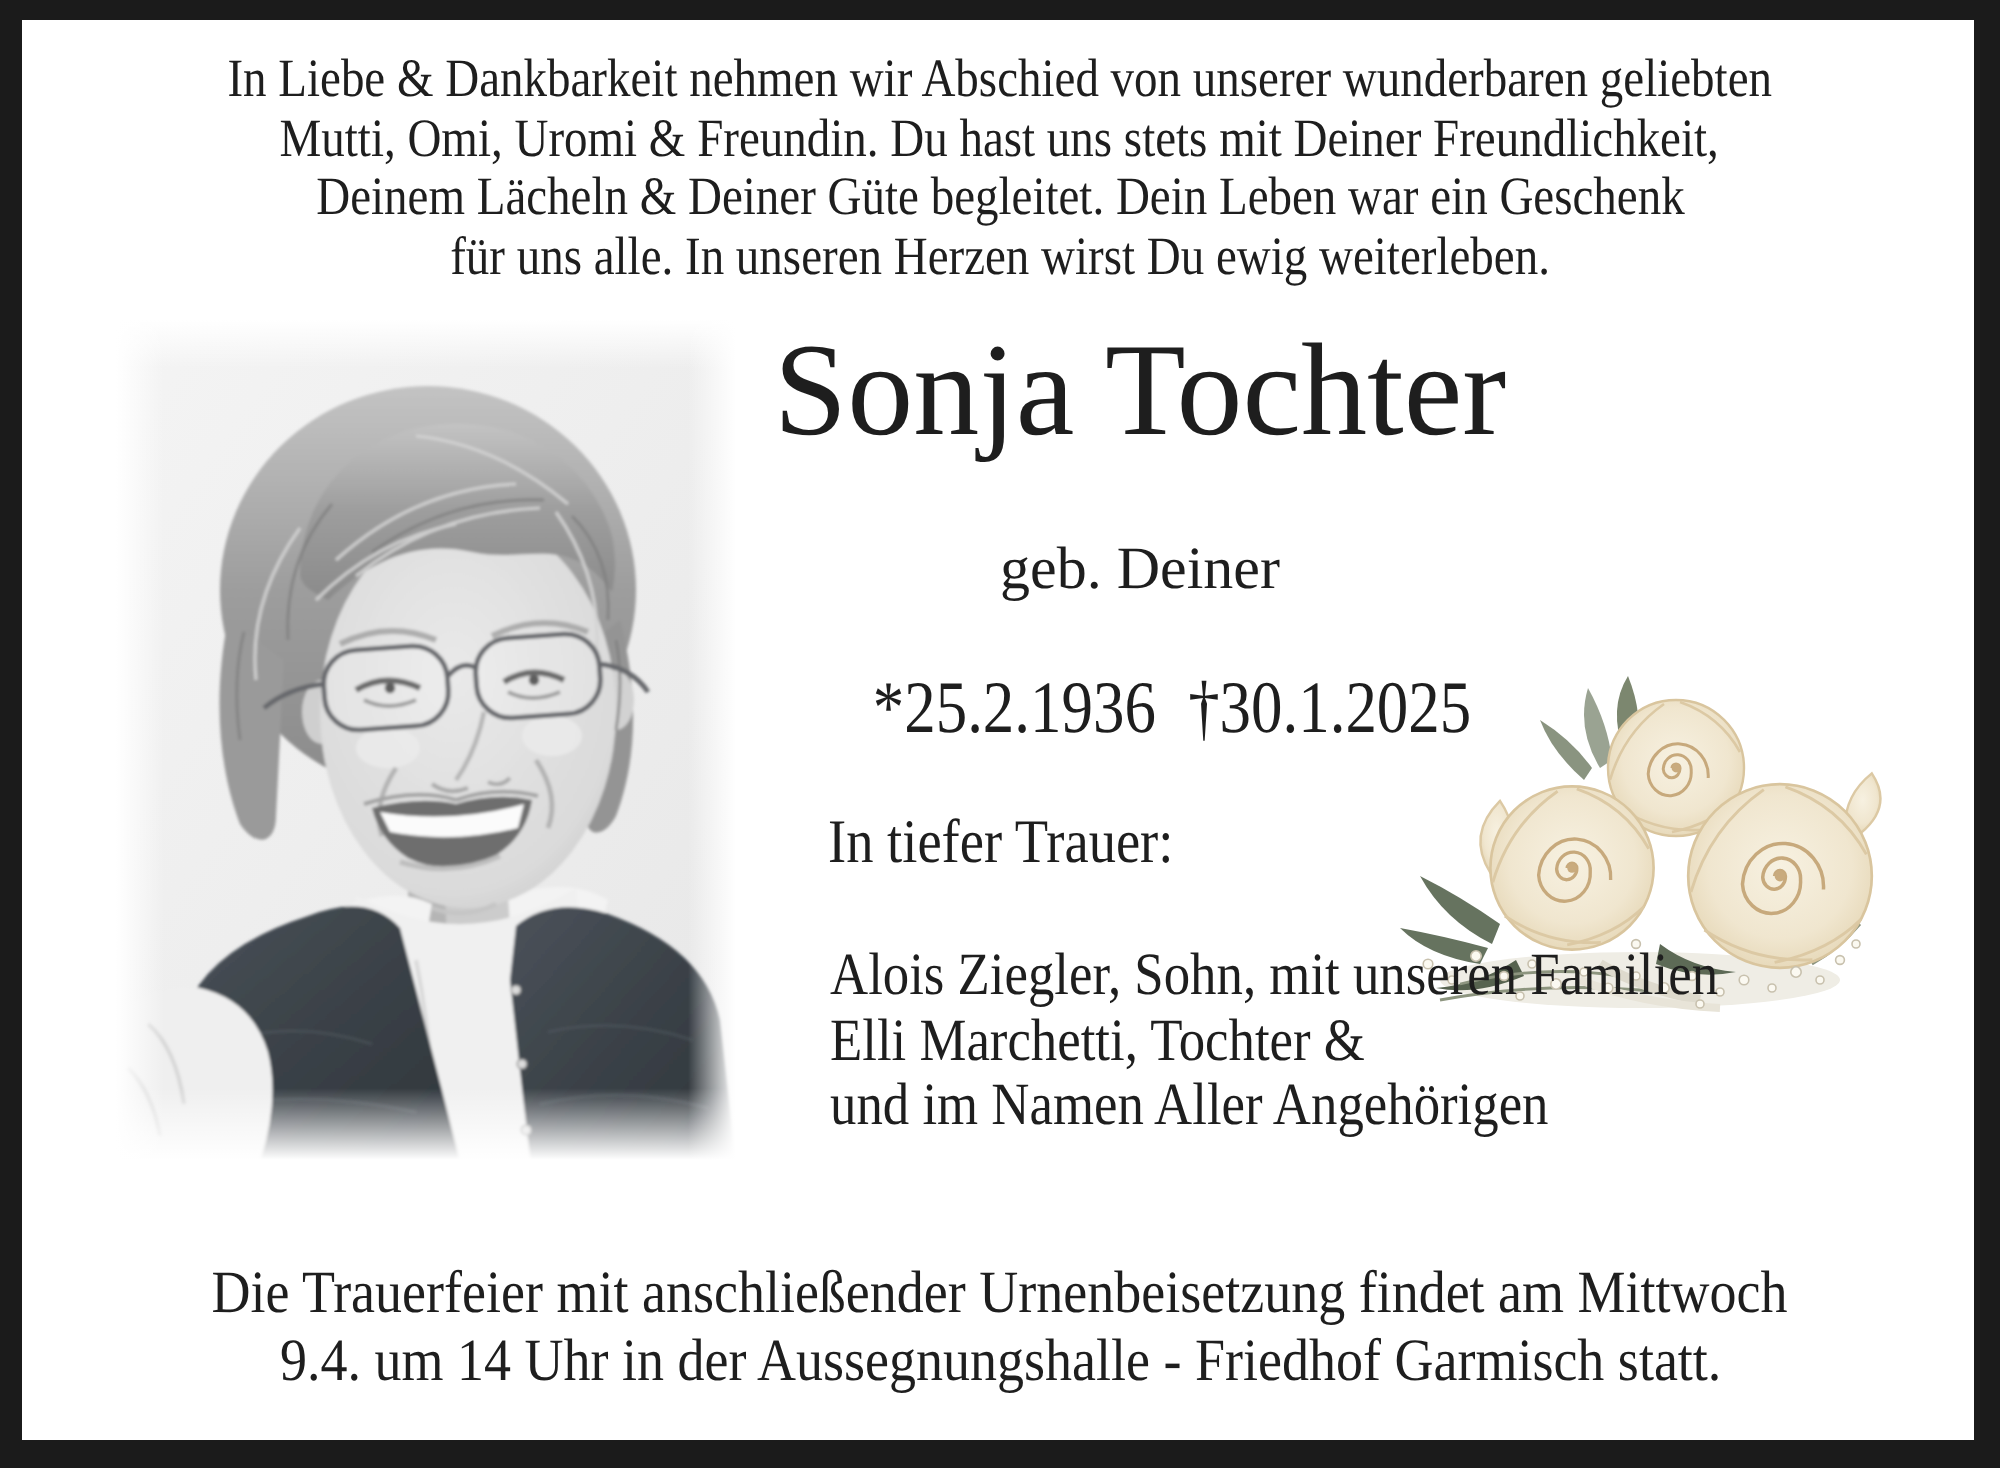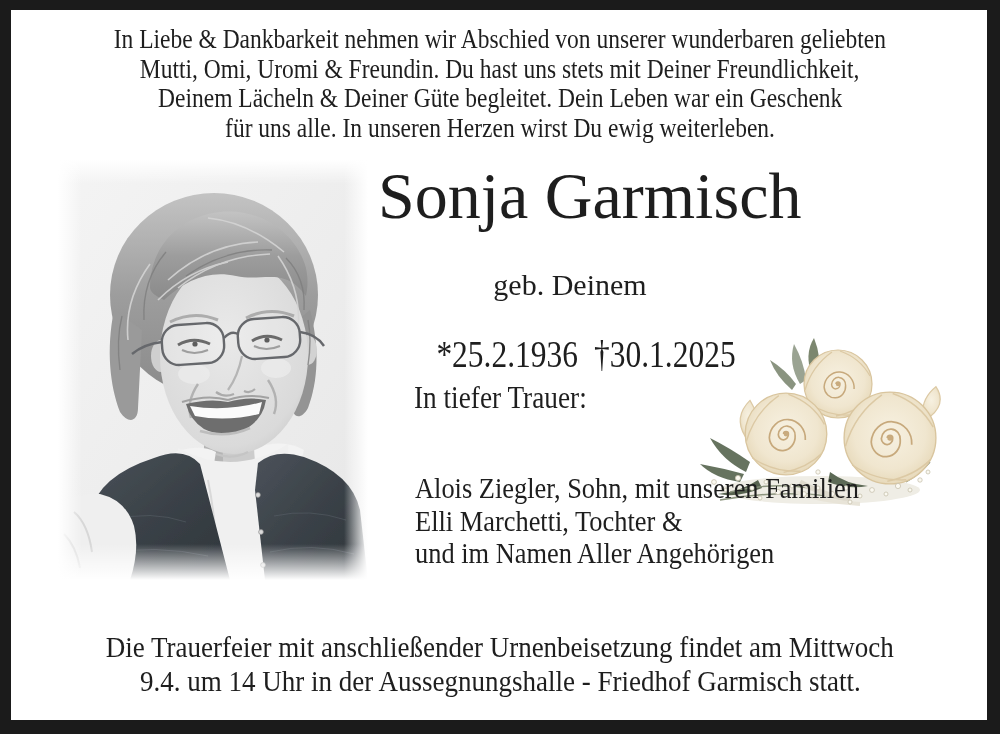--- a/index.html
+++ b/index.html
@@ -15,21 +15,21 @@
   .sq{display:inline-block;white-space:nowrap;}
   .c87{transform:scaleX(0.87);}
   .c85{transform:scaleX(0.85);}
   .c88L{transform:scaleX(0.88);transform-origin:0 50%;}
   .c90{transform:scaleX(0.90);}
   .intro{position:absolute;left:0;right:0;top:25px;text-align:center;font-size:27px;line-height:29.5px;z-index:5;}
   .name-block{position:absolute;left:378px;top:163px;width:384px;text-align:center;font-size:66px;line-height:1;z-index:5;}
   .maiden-block{position:absolute;left:378px;top:268px;width:384px;text-align:center;font-size:30px;z-index:5;}
   .dates-block{position:absolute;left:378px;top:333px;width:384px;text-align:right;font-size:37px;z-index:6;}
   .dategap{display:inline-block;width:19px;}
-  .trauer-block{position:absolute;left:414px;top:380px;font-size:31px;z-index:6;}
+  .trauer-block{position:absolute;left:414px;top:403px;font-size:31px;z-index:6;}
   .mourners-block{position:absolute;left:415px;top:472px;font-size:30px;line-height:32.5px;z-index:6;}
   .funeral-block{position:absolute;left:0;right:0;top:630px;text-align:center;font-size:30px;line-height:33.5px;z-index:5;text-decoration:underline;}
   .photo{position:absolute;left:58px;top:160px;width:310px;height:420px;z-index:1;}
   .roses{position:absolute;left:700px;top:332px;width:245px;height:180px;z-index:1;}
 </style>
 </head>
 <body>
 
 <div class="page">
   <div class="frame"></div>
@@ -176,22 +176,22 @@
         <path d="M158,294 Q174,300 190,292" stroke="#c5c5c5" stroke-width="2.2" fill="none"></path>
       </g>
 
       <rect x="0" y="0" width="310" height="24" fill="url(#fadeT)"></rect>
       <rect x="0" y="384" width="310" height="36" fill="url(#fadeB)"></rect>
       <rect x="0" y="0" width="24" height="420" fill="url(#fadeL)"></rect>
       <rect x="286" y="0" width="24" height="420" fill="url(#fadeR)"></rect>
     </svg>
   </div>
 
-  <div class="name-block line"><span class="sq">Sonja Garmisch</span></div>
-  <div class="maiden-block line"><span class="sq">geb. Deinem</span></div>
+  <div class="name-block line"><span class="sq">Sonja Tochter</span></div>
+  <div class="maiden-block line"><span class="sq">geb. Deiner</span></div>
   <div class="dates-block line">
     <span class="sq c85"><span>*25.2.1936</span><span class="dategap"></span><span>†30.1.2025</span></span>
   </div>
 
   <div class="trauer-block line"><span class="sq c88L">In tiefer Trauer:</span></div>
 
   <div class="mourners-block">
     <div class="line"><span class="sq c88L">Alois Ziegler, Sohn, mit unseren Familien</span></div>
     <div class="line"><span class="sq c88L">Elli Marchetti, Tochter &amp;</span></div>
     <div class="line"><span class="sq c88L">und im Namen Aller Angehörigen</span></div>

